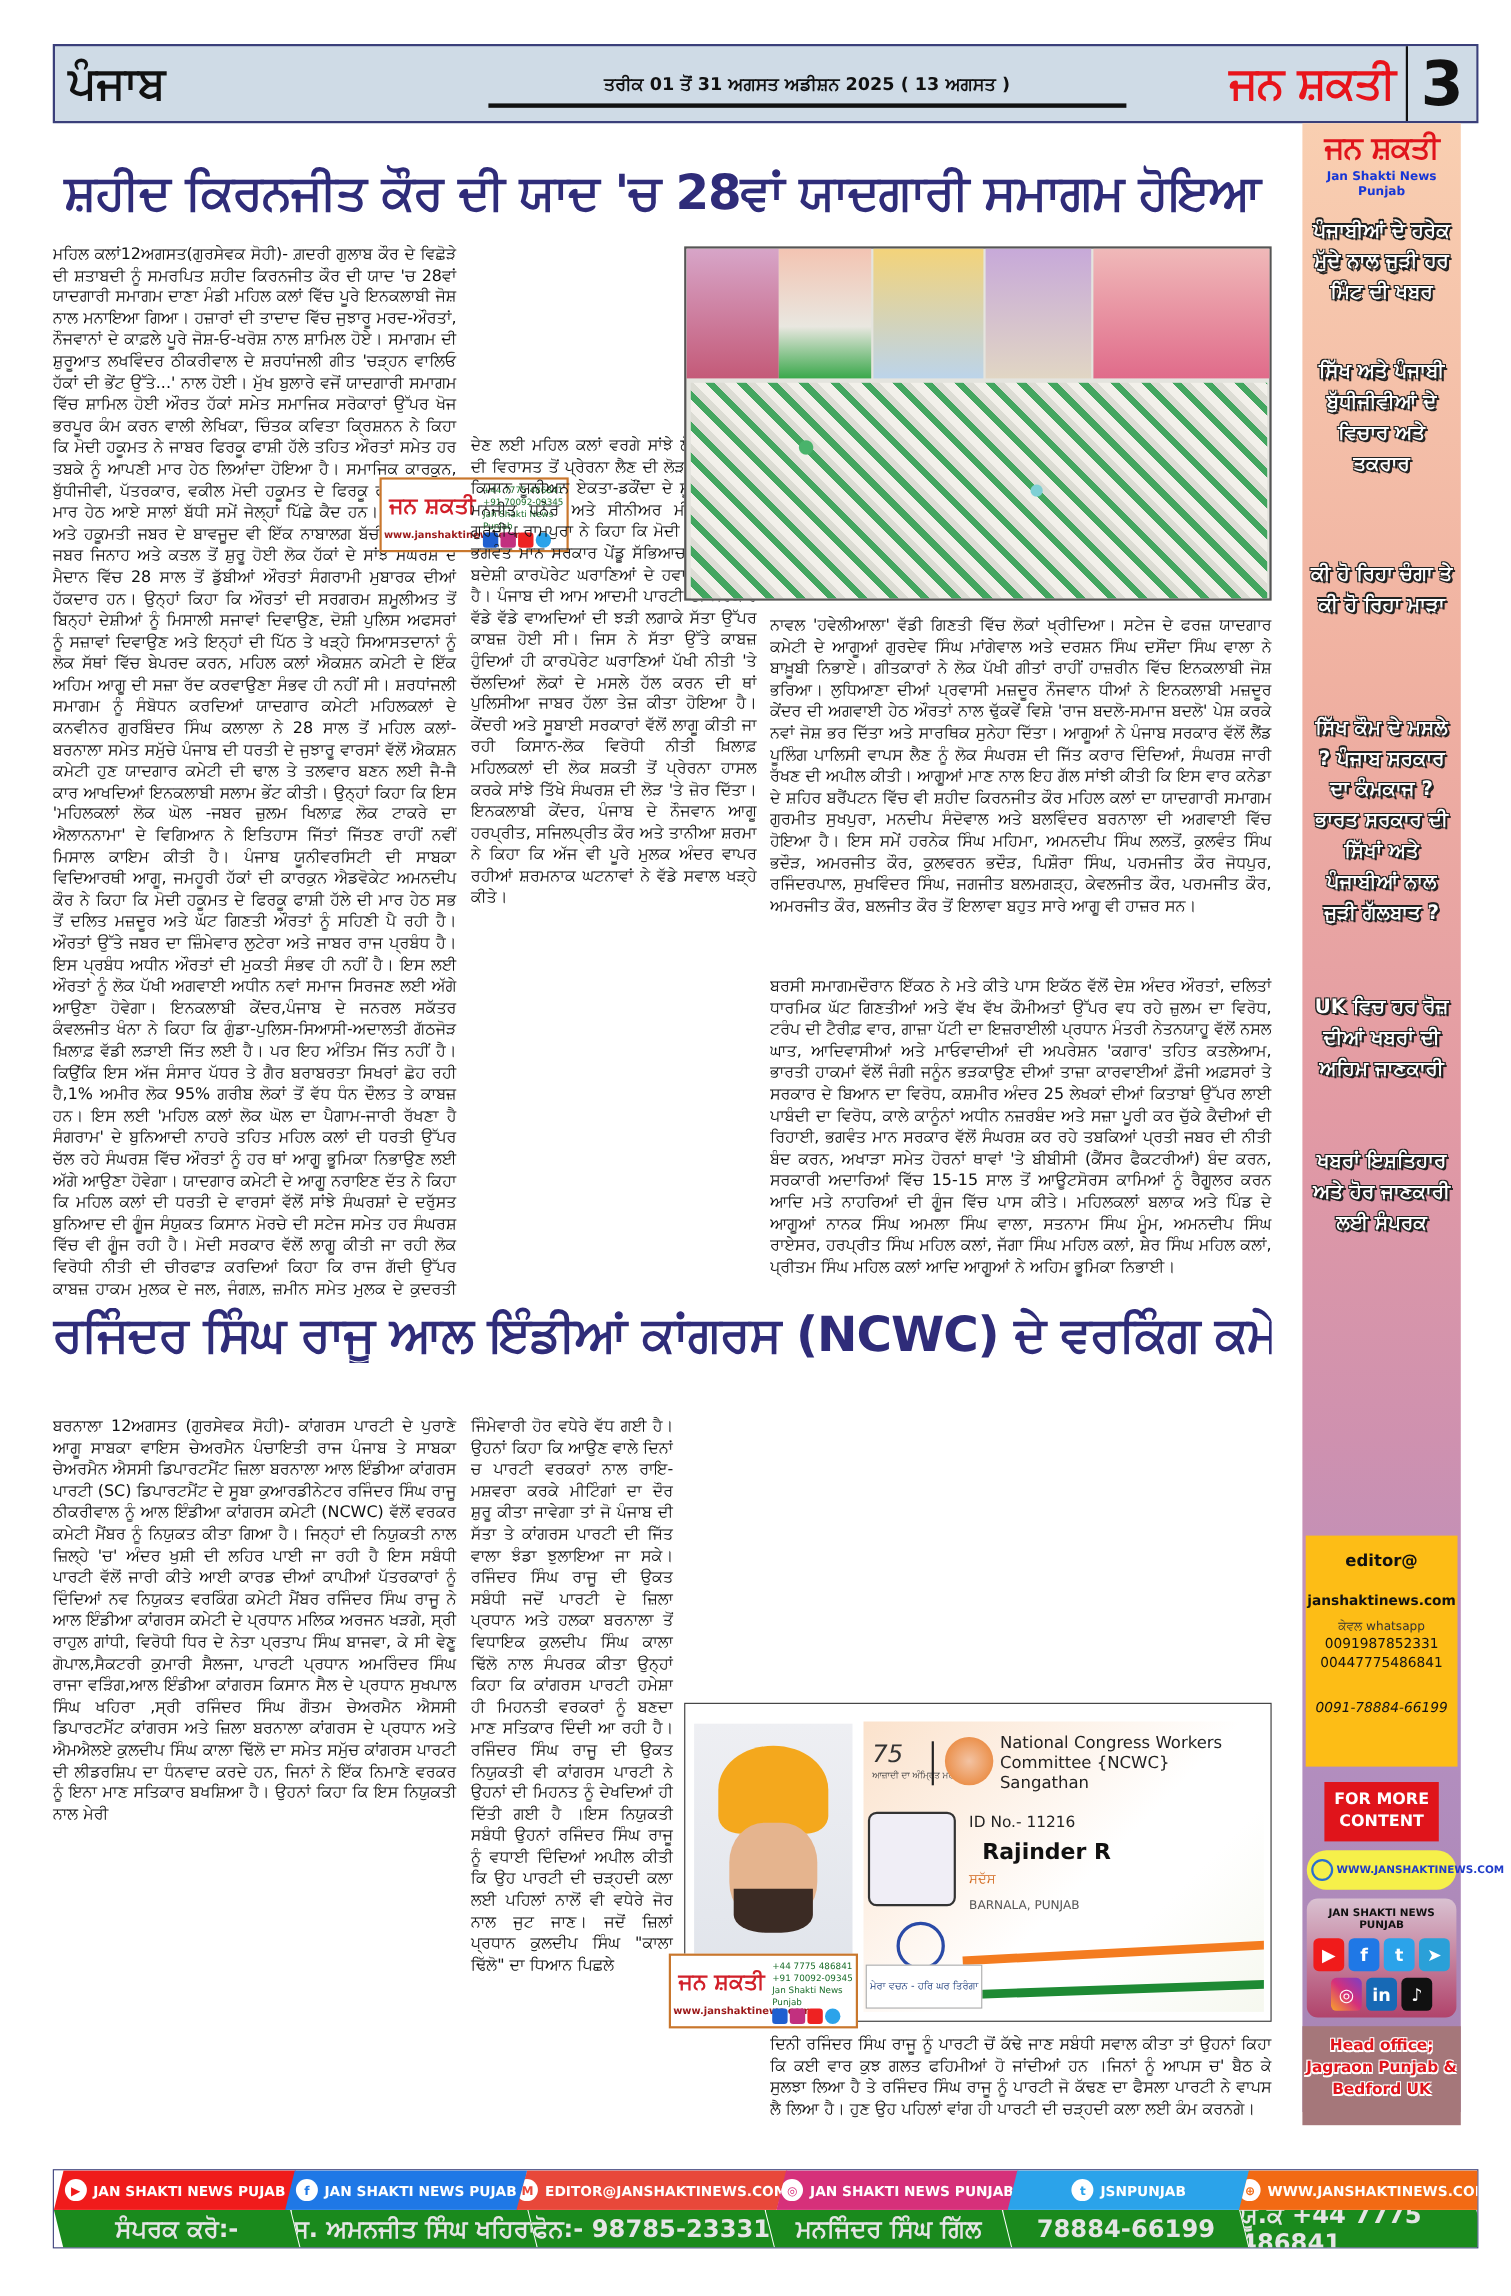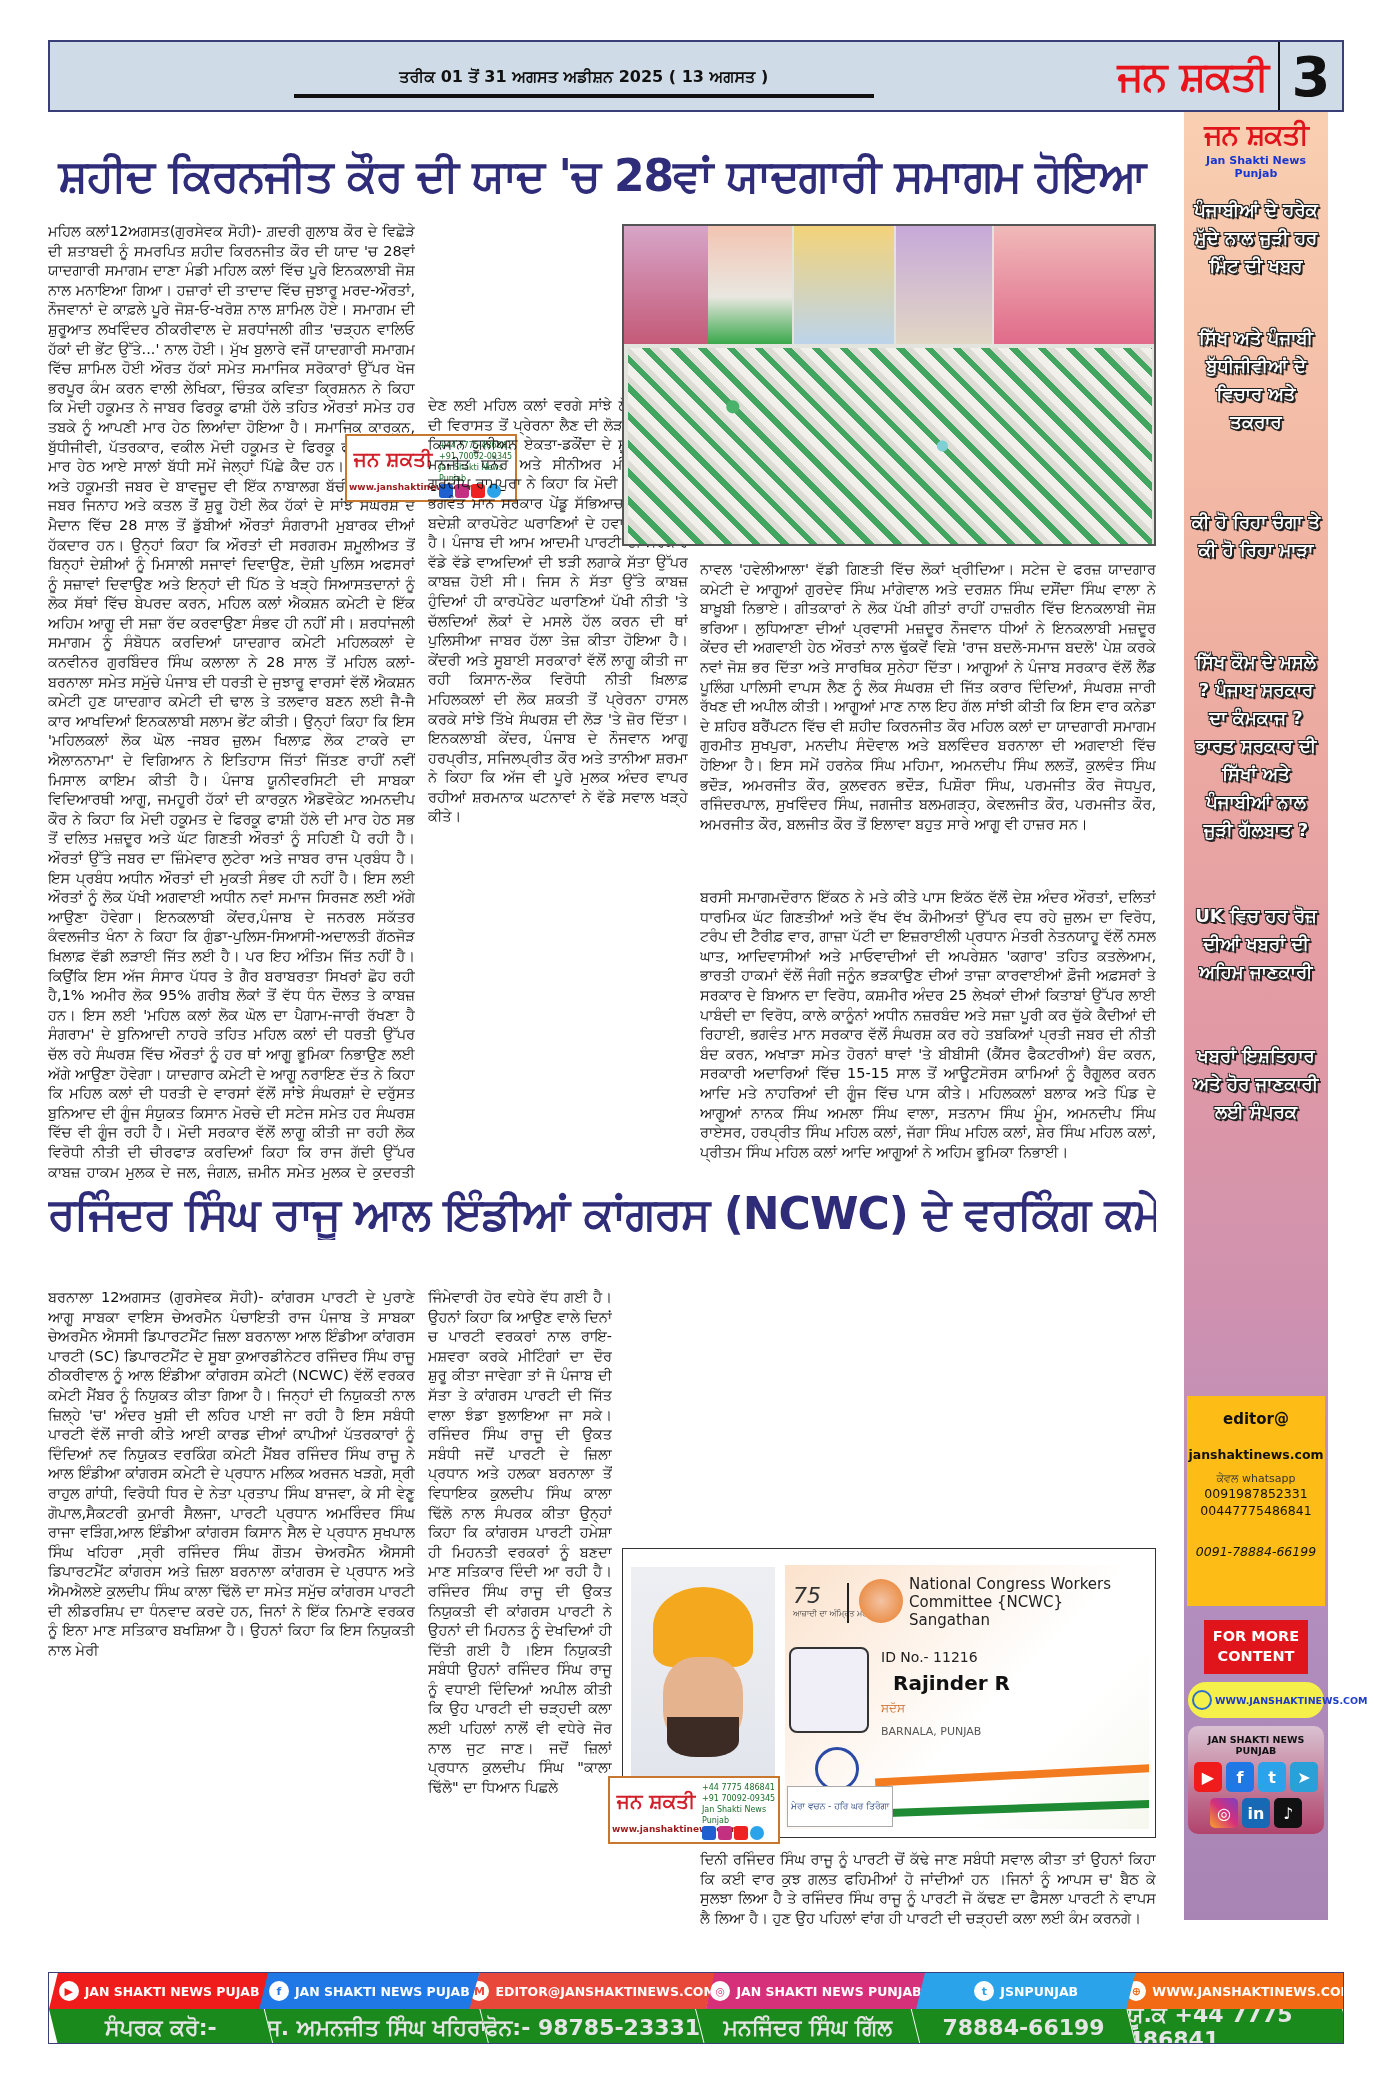--- a/index.html
+++ b/index.html
@@ -160,20 +160,21 @@
   .ft-cell { flex: 1; display: flex; align-items: center; justify-content: center; color: #fff; font-weight: bold; font-size: 12.5px; gap: 6px;
     clip-path: polygon(4% 0, 100% 0, 96% 100%, 0 100%); margin-right: -10px; }
   .ft-cell .f-ico { width: 20px; height: 20px; border-radius: 50%; background: #fff; flex: none; display: flex; align-items: center; justify-content: center; font-size: 11px; }
   .ft-bottom { flex: 1; display: flex; align-items: center; justify-content: center; color: #e5e5e5; background: #1a8a1d; font-size: 22px; font-weight: bold;
     clip-path: polygon(0 0, 96% 0, 100% 100%, 4% 100%); margin-right: -8px; }
 </style>
 </head>
 <body>
 
 <header class="masthead">
+  <div class="section-name">ਪੰਜਾਬ</div>
   <div class="edition">ਤਰੀਕ 01 ਤੋਂ 31 ਅਗਸਤ ਅਡੀਸ਼ਨ 2025 ( 13 ਅਗਸਤ )</div>
   <div class="brand">ਜਨ ਸ਼ਕਤੀ</div>
   <div class="page-no">3</div>
 </header>
 
 <h1 class="headline headline-1">ਸ਼ਹੀਦ ਕਿਰਨਜੀਤ ਕੌਰ ਦੀ ਯਾਦ 'ਚ 28ਵਾਂ ਯਾਦਗਾਰੀ ਸਮਾਗਮ ਹੋਇਆ</h1>
 
 <div class="col a1-c1">ਮਹਿਲ ਕਲਾਂ12ਅਗਸਤ(ਗੁਰਸੇਵਕ ਸੋਹੀ)- ਗ਼ਦਰੀ ਗੁਲਾਬ ਕੌਰ ਦੇ ਵਿਛੋੜੇ ਦੀ ਸ਼ਤਾਬਦੀ ਨੂੰ ਸਮਰਪਿਤ ਸ਼ਹੀਦ ਕਿਰਨਜੀਤ ਕੌਰ ਦੀ ਯਾਦ 'ਚ 28ਵਾਂ ਯਾਦਗਾਰੀ ਸਮਾਗਮ ਦਾਣਾ ਮੰਡੀ ਮਹਿਲ ਕਲਾਂ ਵਿੱਚ ਪੂਰੇ ਇਨਕਲਾਬੀ ਜੋਸ਼ ਨਾਲ ਮਨਾਇਆ ਗਿਆ। ਹਜ਼ਾਰਾਂ ਦੀ ਤਾਦਾਦ ਵਿੱਚ ਜੁਝਾਰੂ ਮਰਦ-ਔਰਤਾਂ, ਨੌਜਵਾਨਾਂ ਦੇ ਕਾਫ਼ਲੇ ਪੂਰੇ ਜੋਸ਼-ਓ-ਖਰੋਸ਼ ਨਾਲ ਸ਼ਾਮਿਲ ਹੋਏ। ਸਮਾਗਮ ਦੀ ਸ਼ੁਰੂਆਤ ਲਖਵਿੰਦਰ ਠੀਕਰੀਵਾਲ ਦੇ ਸ਼ਰਧਾਂਜਲੀ ਗੀਤ 'ਚੜ੍ਹਨ ਵਾਲਿਓ ਹੱਕਾਂ ਦੀ ਭੇਂਟ ਉੱਤੇ...' ਨਾਲ ਹੋਈ। ਮੁੱਖ ਬੁਲਾਰੇ ਵਜੋਂ ਯਾਦਗਾਰੀ ਸਮਾਗਮ ਵਿੱਚ ਸ਼ਾਮਿਲ ਹੋਈ ਔਰਤ ਹੱਕਾਂ ਸਮੇਤ ਸਮਾਜਿਕ ਸਰੋਕਾਰਾਂ ਉੱਪਰ ਖੋਜ ਭਰਪੂਰ ਕੰਮ ਕਰਨ ਵਾਲੀ ਲੇਖਿਕਾ, ਚਿੰਤਕ ਕਵਿਤਾ ਕ੍ਰਿਸ਼ਨਨ ਨੇ ਕਿਹਾ ਕਿ ਮੋਦੀ ਹਕੂਮਤ ਨੇ ਜਾਬਰ ਫਿਰਕੂ ਫਾਸ਼ੀ ਹੱਲੇ ਤਹਿਤ ਔਰਤਾਂ ਸਮੇਤ ਹਰ ਤਬਕੇ ਨੂੰ ਆਪਣੀ ਮਾਰ ਹੇਠ ਲਿਆਂਦਾ ਹੋਇਆ ਹੈ। ਸਮਾਜਿਕ ਕਾਰਕੁਨ, ਬੁੱਧੀਜੀਵੀ, ਪੱਤਰਕਾਰ, ਵਕੀਲ ਮੋਦੀ ਹਕੂਮਤ ਦੇ ਫਿਰਕੂ ਫਾਸ਼ੀ ਹੱਲੇ ਦੀ ਮਾਰ ਹੇਠ ਆਏ ਸਾਲਾਂ ਬੱਧੀ ਸਮੇਂ ਜੇਲ੍ਹਾਂ ਪਿੱਛੇ ਕੈਦ ਹਨ। ਅਨੇਕਾਂ ਮੋਤਾਂ ਅਤੇ ਹਕੂਮਤੀ ਜਬਰ ਦੇ ਬਾਵਜੂਦ ਵੀ ਇੱਕ ਨਾਬਾਲਗ ਬੱਚੀ ਦੇ ਸਮੂਹਿਕ ਜਬਰ ਜਿਨਾਹ ਅਤੇ ਕਤਲ ਤੋਂ ਸ਼ੁਰੂ ਹੋਈ ਲੋਕ ਹੱਕਾਂ ਦੇ ਸਾਂਝੇ ਸੰਘਰਸ਼ ਦੇ ਮੈਦਾਨ ਵਿੱਚ 28 ਸਾਲ ਤੋਂ ਡੁੱਬੀਆਂ ਔਰਤਾਂ ਸੰਗਰਾਮੀ ਮੁਬਾਰਕ ਦੀਆਂ ਹੱਕਦਾਰ ਹਨ। ਉਨ੍ਹਾਂ ਕਿਹਾ ਕਿ ਔਰਤਾਂ ਦੀ ਸਰਗਰਮ ਸ਼ਮੂਲੀਅਤ ਤੋਂ ਬਿਨ੍ਹਾਂ ਦੇਸ਼ੀਆਂ ਨੂੰ ਮਿਸਾਲੀ ਸਜਾਵਾਂ ਦਿਵਾਉਣ, ਦੋਸ਼ੀ ਪੁਲਿਸ ਅਫਸਰਾਂ ਨੂੰ ਸਜ਼ਾਵਾਂ ਦਿਵਾਉਣ ਅਤੇ ਇਨ੍ਹਾਂ ਦੀ ਪਿੱਠ ਤੇ ਖੜ੍ਹੇ ਸਿਆਸਤਦਾਨਾਂ ਨੂੰ ਲੋਕ ਸੱਥਾਂ ਵਿੱਚ ਬੇਪਰਦ ਕਰਨ, ਮਹਿਲ ਕਲਾਂ ਐਕਸ਼ਨ ਕਮੇਟੀ ਦੇ ਇੱਕ ਅਹਿਮ ਆਗੂ ਦੀ ਸਜ਼ਾ ਰੱਦ ਕਰਵਾਉਣਾ ਸੰਭਵ ਹੀ ਨਹੀਂ ਸੀ। ਸ਼ਰਧਾਂਜਲੀ ਸਮਾਗਮ ਨੂੰ ਸੰਬੋਧਨ ਕਰਦਿਆਂ ਯਾਦਗਾਰ ਕਮੇਟੀ ਮਹਿਲਕਲਾਂ ਦੇ ਕਨਵੀਨਰ ਗੁਰਬਿੰਦਰ ਸਿੰਘ ਕਲਾਲਾ ਨੇ 28 ਸਾਲ ਤੋਂ ਮਹਿਲ ਕਲਾਂ-ਬਰਨਾਲਾ ਸਮੇਤ ਸਮੁੱਚੇ ਪੰਜਾਬ ਦੀ ਧਰਤੀ ਦੇ ਜੁਝਾਰੂ ਵਾਰਸਾਂ ਵੱਲੋਂ ਐਕਸ਼ਨ ਕਮੇਟੀ ਹੁਣ ਯਾਦਗਾਰ ਕਮੇਟੀ ਦੀ ਢਾਲ ਤੇ ਤਲਵਾਰ ਬਣਨ ਲਈ ਜੈ-ਜੈ ਕਾਰ ਆਖਦਿਆਂ ਇਨਕਲਾਬੀ ਸਲਾਮ ਭੇਂਟ ਕੀਤੀ। ਉਨ੍ਹਾਂ ਕਿਹਾ ਕਿ ਇਸ 'ਮਹਿਲਕਲਾਂ ਲੋਕ ਘੋਲ -ਜਬਰ ਜ਼ੁਲਮ ਖਿਲਾਫ਼ ਲੋਕ ਟਾਕਰੇ ਦਾ ਐਲਾਨਨਾਮਾ' ਦੇ ਵਿਗਿਆਨ ਨੇ ਇਤਿਹਾਸ ਜਿੱਤਾਂ ਜਿੱਤਣ ਰਾਹੀਂ ਨਵੀਂ ਮਿਸਾਲ ਕਾਇਮ ਕੀਤੀ ਹੈ। ਪੰਜਾਬ ਯੂਨੀਵਰਸਿਟੀ ਦੀ ਸਾਬਕਾ ਵਿਦਿਆਰਥੀ ਆਗੂ, ਜਮਹੂਰੀ ਹੱਕਾਂ ਦੀ ਕਾਰਕੁਨ ਐਡਵੋਕੇਟ ਅਮਨਦੀਪ ਕੌਰ ਨੇ ਕਿਹਾ ਕਿ ਮੋਦੀ ਹਕੂਮਤ ਦੇ ਫਿਰਕੂ ਫਾਸ਼ੀ ਹੱਲੇ ਦੀ ਮਾਰ ਹੇਠ ਸਭ ਤੋਂ ਦਲਿਤ ਮਜ਼ਦੂਰ ਅਤੇ ਘੱਟ ਗਿਣਤੀ ਔਰਤਾਂ ਨੂੰ ਸਹਿਣੀ ਪੈ ਰਹੀ ਹੈ। ਔਰਤਾਂ ਉੱਤੇ ਜਬਰ ਦਾ ਜ਼ਿੰਮੇਵਾਰ ਲੁਟੇਰਾ ਅਤੇ ਜਾਬਰ ਰਾਜ ਪ੍ਰਬੰਧ ਹੈ। ਇਸ ਪ੍ਰਬੰਧ ਅਧੀਨ ਔਰਤਾਂ ਦੀ ਮੁਕਤੀ ਸੰਭਵ ਹੀ ਨਹੀਂ ਹੈ। ਇਸ ਲਈ ਔਰਤਾਂ ਨੂੰ ਲੋਕ ਪੱਖੀ ਅਗਵਾਈ ਅਧੀਨ ਨਵਾਂ ਸਮਾਜ ਸਿਰਜਣ ਲਈ ਅੱਗੇ ਆਉਣਾ ਹੋਵੇਗਾ। ਇਨਕਲਾਬੀ ਕੇਂਦਰ,ਪੰਜਾਬ ਦੇ ਜਨਰਲ ਸਕੱਤਰ ਕੰਵਲਜੀਤ ਖੰਨਾ ਨੇ ਕਿਹਾ ਕਿ ਗੁੰਡਾ-ਪੁਲਿਸ-ਸਿਆਸੀ-ਅਦਾਲਤੀ ਗੱਠਜੋੜ ਖ਼ਿਲਾਫ਼ ਵੱਡੀ ਲੜਾਈ ਜਿੱਤ ਲਈ ਹੈ। ਪਰ ਇਹ ਅੰਤਿਮ ਜਿੱਤ ਨਹੀਂ ਹੈ। ਕਿਉਂਕਿ ਇਸ ਅੱਜ ਸੰਸਾਰ ਪੱਧਰ ਤੇ ਗੈਰ ਬਰਾਬਰਤਾ ਸਿਖਰਾਂ ਛੋਹ ਰਹੀ ਹੈ,1% ਅਮੀਰ ਲੋਕ 95% ਗਰੀਬ ਲੋਕਾਂ ਤੋਂ ਵੱਧ ਧੰਨ ਦੌਲਤ ਤੇ ਕਾਬਜ਼ ਹਨ। ਇਸ ਲਈ 'ਮਹਿਲ ਕਲਾਂ ਲੋਕ ਘੋਲ ਦਾ ਪੈਗਾਮ-ਜਾਰੀ ਰੱਖਣਾ ਹੈ ਸੰਗਰਾਮ' ਦੇ ਬੁਨਿਆਦੀ ਨਾਹਰੇ ਤਹਿਤ ਮਹਿਲ ਕਲਾਂ ਦੀ ਧਰਤੀ ਉੱਪਰ ਚੱਲ ਰਹੇ ਸੰਘਰਸ਼ ਵਿੱਚ ਔਰਤਾਂ ਨੂੰ ਹਰ ਥਾਂ ਆਗੂ ਭੂਮਿਕਾ ਨਿਭਾਉਣ ਲਈ ਅੱਗੇ ਆਉਣਾ ਹੋਵੇਗਾ। ਯਾਦਗਾਰ ਕਮੇਟੀ ਦੇ ਆਗੂ ਨਰਾਇਣ ਦੱਤ ਨੇ ਕਿਹਾ ਕਿ ਮਹਿਲ ਕਲਾਂ ਦੀ ਧਰਤੀ ਦੇ ਵਾਰਸਾਂ ਵੱਲੋਂ ਸਾਂਝੇ ਸੰਘਰਸ਼ਾਂ ਦੇ ਦਰੁੱਸਤ ਬੁਨਿਆਦ ਦੀ ਗੂੰਜ ਸੰਯੁਕਤ ਕਿਸਾਨ ਮੋਰਚੇ ਦੀ ਸਟੇਜ ਸਮੇਤ ਹਰ ਸੰਘਰਸ਼ ਵਿੱਚ ਵੀ ਗੂੰਜ ਰਹੀ ਹੈ। ਮੋਦੀ ਸਰਕਾਰ ਵੱਲੋਂ ਲਾਗੂ ਕੀਤੀ ਜਾ ਰਹੀ ਲੋਕ ਵਿਰੋਧੀ ਨੀਤੀ ਦੀ ਚੀਰਫਾੜ ਕਰਦਿਆਂ ਕਿਹਾ ਕਿ ਰਾਜ ਗੱਦੀ ਉੱਪਰ ਕਾਬਜ਼ ਹਾਕਮ ਮੁਲਕ ਦੇ ਜਲ, ਜੰਗਲ਼, ਜ਼ਮੀਨ ਸਮੇਤ ਮੁਲਕ ਦੇ ਕੁਦਰਤੀ ਸ੍ਰੋਤ ਦੇਸੀ ਬਦੇਸ਼ੀ ਕਾਰਪੋਰੇਟ ਘਰਾਣਿਆਂ ਨੂੰ ਕੌਡੀਆਂ ਦੇ ਭਾਅ ਵੇਚ ਰਹੇ ਹਨ। ਮੋਦੀ ਹਕੂਮਤ ਦੀ ਇਸ ਲੋਕ ਵਿਰੋਧੀ ਨੀਤੀ ਨੂੰ ਪੁੱਠਾ ਗੇੜਾ</div>
 
 <div class="mini-ad ad-1">
@@ -294,20 +295,21 @@
       <div class="ico" style="background:#2ba3ea">t</div>
       <div class="ico" style="background:#2aa0d8">➤</div>
     </div>
     <div class="row">
       <div class="ico" style="background:linear-gradient(45deg,#f9a429,#d6307a,#7a3fc6)">◎</div>
       <div class="ico" style="background:#1769b5">in</div>
       <div class="ico" style="background:#111">♪</div>
     </div>
   </div>
 
+  <div class="sb-office">Head office; Jagraon Punjab &amp; Bedford UK</div>
 </aside>
 
 <footer class="footer">
   <div class="top-row">
     <div class="ft-cell" style="background:#f01b1b">
       <span class="f-ico" style="color:#f01b1b">▶</span>
       <span>JAN SHAKTI NEWS PUJAB</span>
     </div>
     <div class="ft-cell" style="background:#1f78e6">
       <span class="f-ico" style="color:#1f78e6">f</span>

